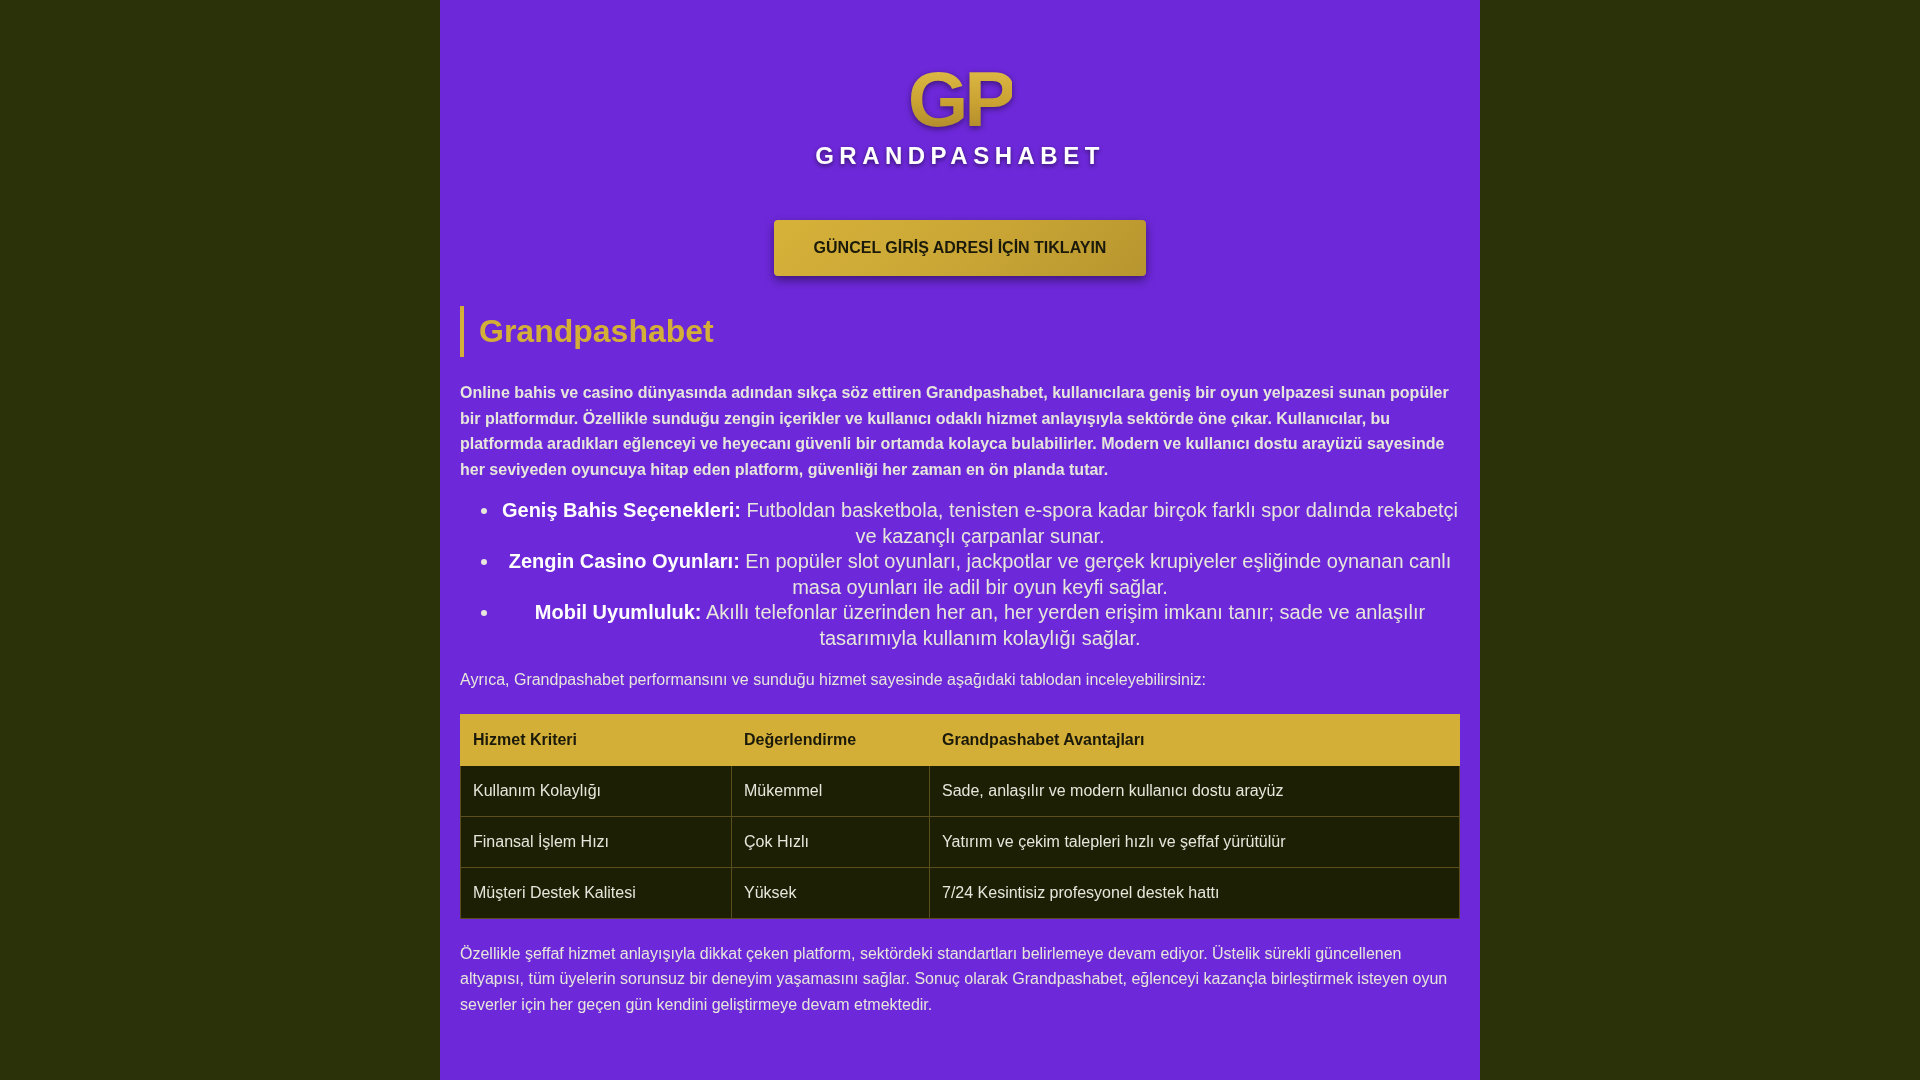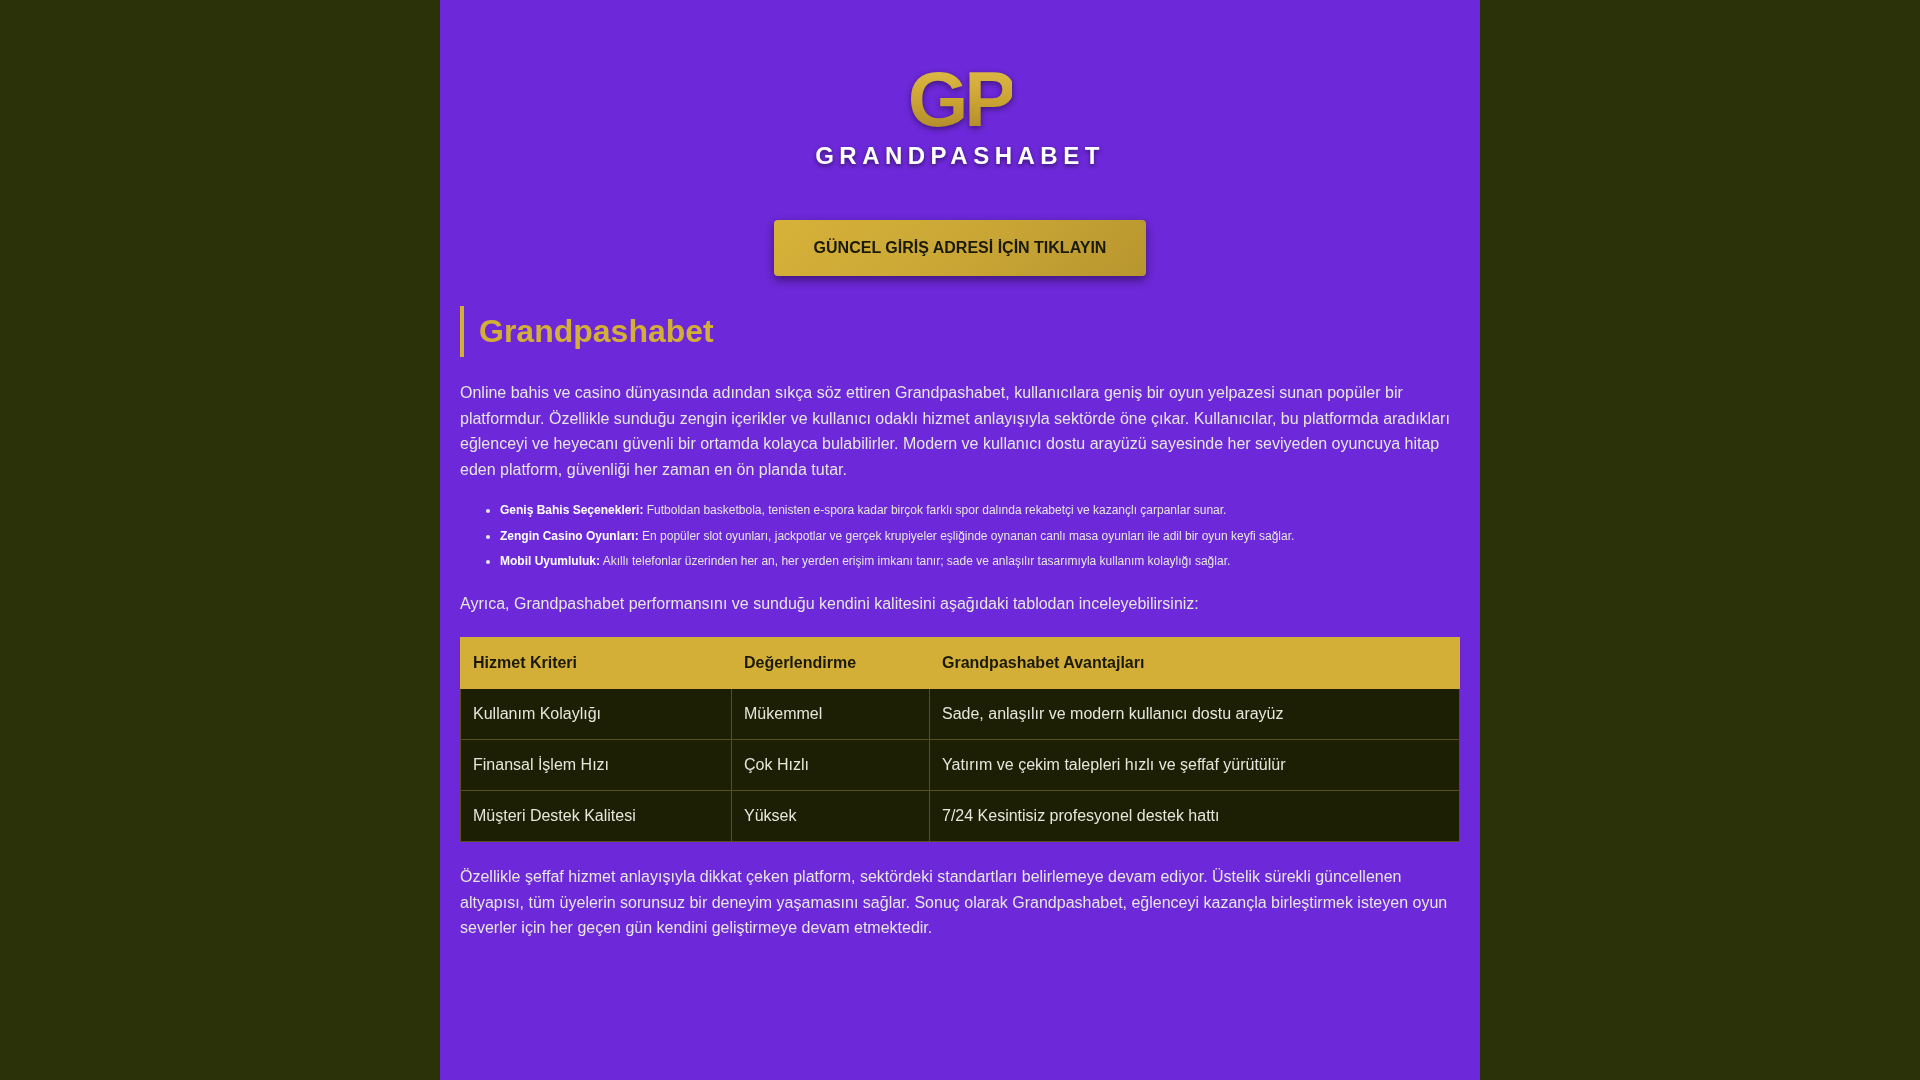--- a/index.html
+++ b/index.html
@@ -78,29 +78,31 @@
       color: #d4af37;
     }
     p {
       font-size: 16px;
       line-height: 25.5px;
       margin: 0;
       color: #e6e6dc;
     }
     .intro {
       margin-top: 23px;
+      font-weight: bold;
     }
     .lead {
       margin-top: 16px;
     }
     ul.features {
       margin: 16px 0 0 0;
       padding-left: 40px;
-      font-size: 12px;
+      font-size: 20px;
       line-height: 25.5px;
+      text-align: center;
     }
     ul.features li {
       margin: 0;
     }
     ul.features li b {
       color: #ffffff;
       font-weight: 700;
     }
     .table-intro {
       margin-top: 16px;
@@ -152,21 +154,21 @@
 
   <p class="intro">Online bahis ve casino dünyasında adından sıkça söz ettiren Grandpashabet, kullanıcılara geniş bir oyun yelpazesi sunan popüler bir platformdur. Özellikle sunduğu zengin içerikler ve kullanıcı odaklı hizmet anlayışıyla sektörde öne çıkar. Kullanıcılar, bu platformda aradıkları eğlenceyi ve heyecanı güvenli bir ortamda kolayca bulabilirler. Modern ve kullanıcı dostu arayüzü sayesinde her seviyeden oyuncuya hitap eden platform, güvenliği her zaman en ön planda tutar.</p>
 
 
   <ul class="features">
     <li><b>Geniş Bahis Seçenekleri:</b><span> Futboldan basketbola, tenisten e-spora kadar birçok farklı spor dalında rekabetçi ve kazançlı çarpanlar sunar.</span></li>
     <li><b>Zengin Casino Oyunları:</b><span> En popüler slot oyunları, jackpotlar ve gerçek krupiyeler eşliğinde oynanan canlı masa oyunları ile adil bir oyun keyfi sağlar.</span></li>
     <li><b>Mobil Uyumluluk:</b><span> Akıllı telefonlar üzerinden her an, her yerden erişim imkanı tanır; sade ve anlaşılır tasarımıyla kullanım kolaylığı sağlar.</span></li>
   </ul>
 
-  <p class="table-intro">Ayrıca, Grandpashabet performansını ve sunduğu kendini kalitesini aşağıdaki tablodan inceleyebilirsiniz:</p>
+  <p class="table-intro">Ayrıca, Grandpashabet performansını ve sunduğu hizmet sayesinde aşağıdaki tablodan inceleyebilirsiniz:</p>
 
   <table class="criteria">
     <thead>
       <tr>
         <th>Hizmet Kriteri</th>
         <th>Değerlendirme</th>
         <th>Grandpashabet Avantajları</th>
       </tr>
     </thead>
     <tbody>

